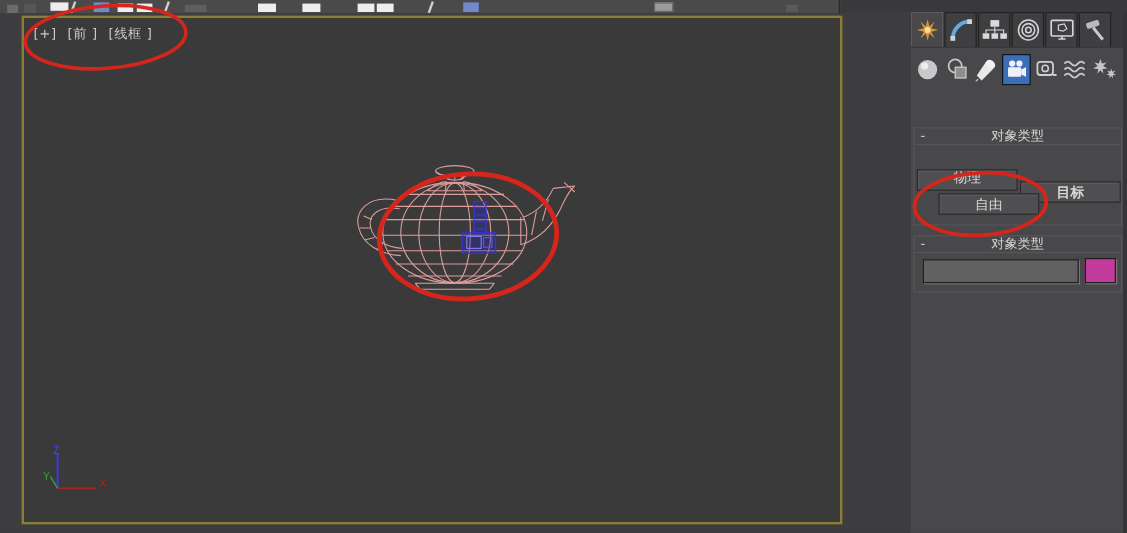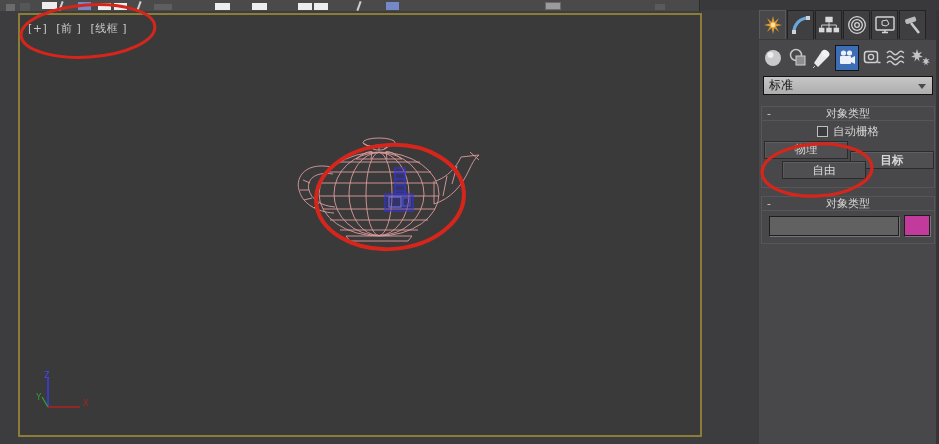--- a/index.html
+++ b/index.html
@@ -264,34 +264,26 @@
     <div class="cat">
       <span>
         <svg class="ic" width="22" height="20" viewBox="0 0 22 20">
             <path d="M7 1 L8.2 5 L12 4 L9.3 7 L13 9 L8.8 9.5 L9.5 13.5 L7 10.5 L4.5 13.5 L5.2 9.5 L1 9 L4.7 7 L2 4 L5.8 5 Z" fill="#c4c4c6"></path>
             <path d="M16 9 L16.8 11.6 L19.5 11 L17.6 13 L20 14.4 L17.2 14.7 L17.6 17.4 L16 15.4 L14.4 17.4 L14.8 14.7 L12 14.4 L14.4 13 L12.5 11 L15.2 11.6 Z" fill="#c4c4c6"></path>
           </svg>
       </span>
     </div>
   </div>
 
-  <div class="dropdown">
-    <span>标准</span>
-    <span class="dd-arrow"></span>
-  </div>
 
   <div class="rollout" id="ro-object">
     <div class="ro-head">
       <span class="minus">-</span>
       <span>对象类型</span>
     </div>
-    <div class="cbrow">
-      <span class="cbox"></span>
-      <span class="cbl">自动栅格</span>
-    </div>
     <div class="btn" id="btn-physical">物理</div>
     <div class="btn" id="btn-target">目标</div>
     <div class="btn" id="btn-free">自由</div>
   </div>
 
   <div class="rollout" id="ro-name">
     <div class="ro-head">
       <span class="minus">-</span>
       <span>对象类型</span>
     </div>

